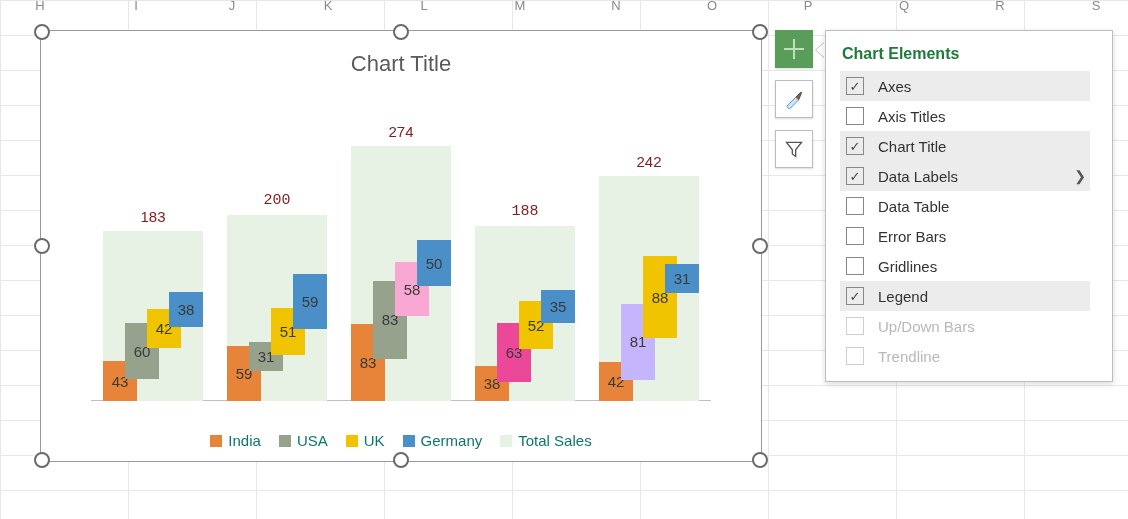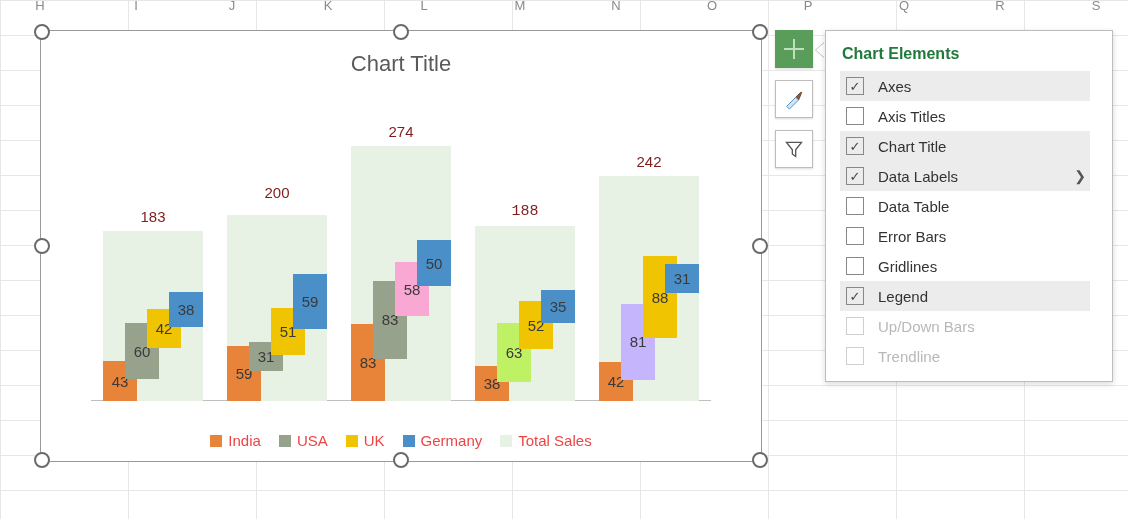--- a/index.html
+++ b/index.html
@@ -20,21 +20,21 @@
   .h-tl{left:-7px;top:-7px}.h-tr{right:-7px;top:-7px}.h-bl{left:-7px;bottom:-7px}.h-br{right:-7px;bottom:-7px}
   .h-t{left:50%;top:-7px;transform:translateX(-50%)}.h-b{left:50%;bottom:-7px;transform:translateX(-50%)}
   .h-l{left:-7px;top:50%;transform:translateY(-50%)}.h-r{right:-7px;top:50%;transform:translateY(-50%)}
   .chart-title{position:absolute;top:20px;left:0;right:0;text-align:center;font-size:22px;color:#5a5a5a;}
   .plot{position:absolute;left:50px;top:90px;width:620px;height:280px;}
   .axis-line{position:absolute;left:0;right:0;bottom:0;height:0;border-top:1px solid #bfbfbf;}
   .group{position:absolute;bottom:0;width:124px;}
   .bar{position:absolute;bottom:0;display:flex;align-items:center;justify-content:center;font-size:15px;color:#3a3a3a;}
   .total-bar{width:100px;left:12px;background:#e7f2e4;}
   .total-label{position:absolute;font-size:15px;color:#7f1d1d;left:0;right:0;text-align:center;}
-  .legend{position:absolute;bottom:12px;left:0;right:0;display:flex;justify-content:center;gap:18px;font-size:15px;color:#ef4444;}
+  .legend{position:absolute;bottom:12px;left:0;right:0;display:flex;justify-content:center;gap:18px;font-size:15px;color:#0f766e;}
   .swatch{display:inline-block;width:12px;height:12px;margin-right:6px;vertical-align:-1px;}
   
   .tool-col{position:absolute;left:775px;top:30px;width:38px;}
   .tool-btn{width:36px;height:36px;border:1px solid #bdbdbd;background:#fff;display:flex;align-items:center;justify-content:center;margin-bottom:12px;box-shadow:0 1px 2px rgba(0,0,0,.15);}
   .tool-btn.active{background:#5a9c5a;border-color:#5a9c5a;}
   .plus{position:relative;width:20px;height:20px;}
   .plus::before,.plus::after{content:"";position:absolute;background:#bfe0bf;}
   .plus::before{left:9px;top:0;width:2px;height:20px;}
   .plus::after{top:9px;left:0;height:2px;width:20px;}
   
@@ -86,39 +86,39 @@
     <div class="group" style="left: 0px;">
           <div class="bar total-bar" style="height: 170.19px;"></div>
           <div class="total-label" style="bottom: 176.19px;">183</div>
           <div class="bar" style="width: 34px; height: 39.99px; left: 12px; bottom: 0px; background: rgb(232, 131, 58);">43</div>
           <div class="bar" style="width: 34px; height: 55.8px; left: 34px; bottom: 21.9945px; background: rgb(151, 162, 141);">60</div>
           <div class="bar" style="width: 34px; height: 39.06px; left: 56px; bottom: 52.6845px; background: rgb(240, 196, 0);">42</div>
           <div class="bar" style="width: 34px; height: 35.34px; left: 78px; bottom: 74.1675px; background: rgb(74, 143, 200);">38</div>
         </div>
         <div class="group" style="left: 124px;">
           <div class="bar total-bar" style="height: 186px;"></div>
-          <div class="total-label" style="bottom: 200px;">200</div>
+          <div class="total-label" style="bottom: 192px; font-family: Liberation Mono, monospace;">200</div>
           <div class="bar" style="width: 34px; height: 54.87px; left: 12px; bottom: 0px; background: rgb(232, 131, 58);">59</div>
           <div class="bar" style="width: 34px; height: 28.83px; left: 34px; bottom: 30.1785px; background: rgb(151, 162, 141);">31</div>
           <div class="bar" style="width: 34px; height: 47.43px; left: 56px; bottom: 46.035px; background: rgb(240, 196, 0);">51</div>
           <div class="bar" style="width: 34px; height: 54.87px; left: 78px; bottom: 72.1215px; background: rgb(74, 143, 200);">59</div>
         </div>
         <div class="group" style="left: 248px;">
           <div class="bar total-bar" style="height: 254.82px;"></div>
           <div class="total-label" style="bottom: 260.82px;">274</div>
           <div class="bar" style="width: 34px; height: 77.19px; left: 12px; bottom: 0px; background: rgb(232, 131, 58);">83</div>
           <div class="bar" style="width: 34px; height: 77.19px; left: 34px; bottom: 42.4545px; background: rgb(151, 162, 141);">83</div>
           <div class="bar" style="width: 34px; height: 53.94px; left: 56px; bottom: 84.909px; background: #f9a8d4;">58</div>
           <div class="bar" style="width: 34px; height: 46.5px; left: 78px; bottom: 114.576px; background: rgb(74, 143, 200);">50</div>
         </div>
         <div class="group" style="left: 372px;">
           <div class="bar total-bar" style="height: 174.84px;"></div>
           <div class="total-label" style="bottom: 180.84px; font-family: Liberation Mono, monospace;">188</div>
           <div class="bar" style="width: 34px; height: 35.34px; left: 12px; bottom: 0px; background: rgb(232, 131, 58);">38</div>
-          <div class="bar" style="width: 34px; height: 58.59px; left: 34px; bottom: 19.437px; background: #bef264;">63</div>
+          <div class="bar" style="width: 34px; height: 58.59px; left: 34px; bottom: 19.437px; background: #ec4899;">63</div>
           <div class="bar" style="width: 34px; height: 48.36px; left: 56px; bottom: 51.6615px; background: rgb(240, 196, 0);">52</div>
           <div class="bar" style="width: 34px; height: 32.55px; left: 78px; bottom: 78.2595px; background: rgb(74, 143, 200);">35</div>
         </div>
         <div class="group" style="left: 496px;">
           <div class="bar total-bar" style="height: 225.06px;"></div>
           <div class="total-label" style="bottom: 231.06px;">242</div>
           <div class="bar" style="width: 34px; height: 39.06px; left: 12px; bottom: 0px; background: rgb(232, 131, 58);">42</div>
           <div class="bar" style="width: 34px; height: 75.33px; left: 34px; bottom: 21.483px; background: #c4b5fd;">81</div>
           <div class="bar" style="width: 34px; height: 81.84px; left: 56px; bottom: 62.9145px; background: rgb(240, 196, 0);">88</div>
           <div class="bar" style="width: 34px; height: 28.83px; left: 78px; bottom: 107.927px; background: rgb(74, 143, 200);">31</div>

